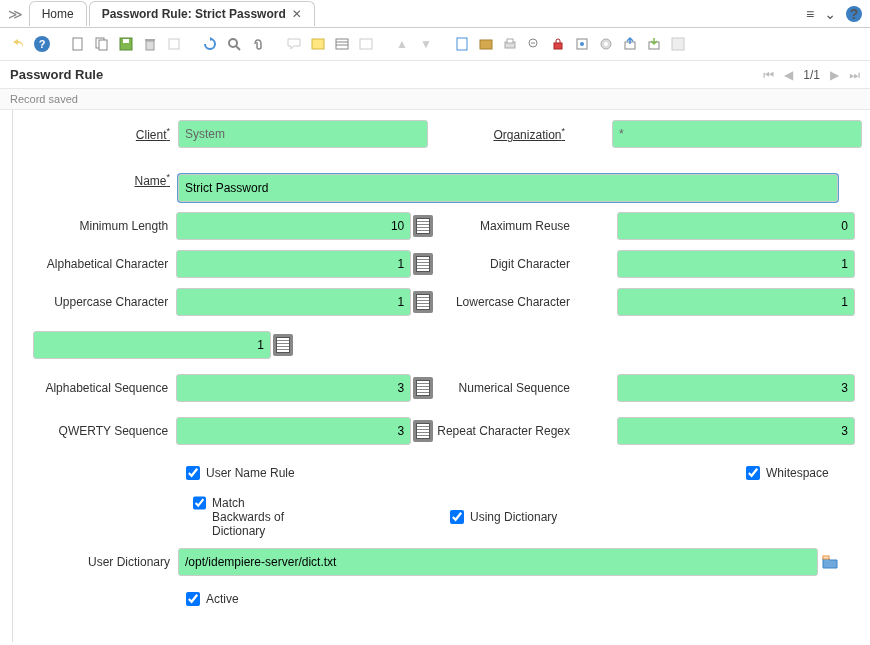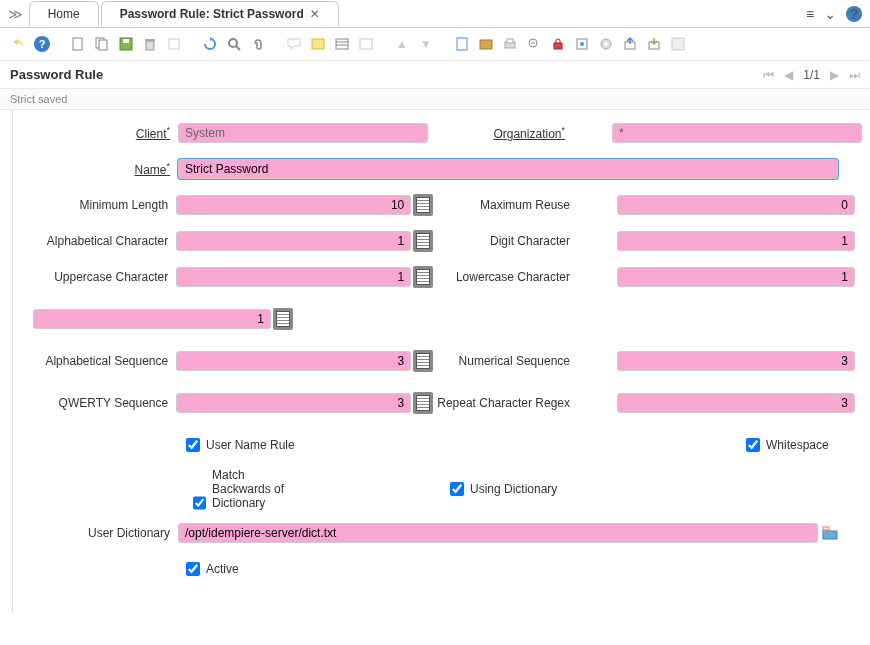--- a/index.html
+++ b/index.html
@@ -1,19 +1,19 @@
 <!DOCTYPE html>
 <html><head>
 <meta charset="utf-8">
 <style>
 * { box-sizing: border-box; margin: 0; padding: 0; }
 body { font-family: Arial, sans-serif; font-size: 12px; color: #333; background: #fff; width: 870px; height: 645px; overflow: hidden; }
 .tabbar { display: flex; align-items: center; height: 28px; border-bottom: 1px solid #ccc; padding-left: 8px; }
 .tabbar .expand { color: #888; font-size: 14px; margin-right: 6px; cursor: pointer; }
-.tab { border: 1px solid #ccc; border-bottom: none; border-radius: 6px 6px 0 0; padding: 5px 18px; margin-right: 2px; background: #fff; cursor: pointer; display: flex; align-items: center; gap: 6px; }
+.tab { border: 1px solid #ccc; border-bottom: none; border-radius: 6px 6px 0 0; padding: 5px 12px; margin-right: 2px; background: #fff; cursor: pointer; display: flex; align-items: center; gap: 6px; }
 .tab.active { font-weight: bold; background: #fff; }
 .tab .close { color: #666; font-weight: normal; cursor: pointer; }
 .tabbar-right { margin-left: auto; display: flex; gap: 10px; padding-right: 8px; align-items: center; }
 .tabbar-right span { cursor: pointer; color: #555; font-size: 14px; }
 .helpicon { width: 16px; height: 16px; background: #3b7ec1; border-radius: 50%; color: #fff; display: inline-flex; align-items: center; justify-content: center; font-weight: bold; font-size: 11px; }
 .toolbar { display: flex; align-items: center; gap: 4px; padding: 6px 8px; border-bottom: 1px solid #e5e5e5; }
 .toolbar .sep { width: 8px; }
 .ticon { width: 20px; height: 20px; display: inline-flex; align-items: center; justify-content: center; cursor: pointer; }
 .ticon svg { width: 16px; height: 16px; }
 .header-row { display: flex; align-items: center; padding: 6px 10px; text-align: right; }
@@ -23,30 +23,30 @@
 .status { padding: 4px 10px; color: #888; font-size: 11px; border-top: 1px solid #e8e8e8; border-bottom: 1px solid #e8e8e8; background: #fafafa; }
 .form { padding: 10px 20px 20px 20px; border-left: 1px solid #ddd; margin-left: 12px; }
 .row { display: flex; align-items: center; margin-bottom: 10px; min-height: 26px; }
 .row.tall { min-height: 38px; }
 .lbl { width: 145px; text-align: right; padding-right: 8px; color: #333; }
 .lbl.req { text-decoration: underline; }
 .lbl sup { font-size: 9px; }
 .col { display: flex; align-items: center; }
 .col.left { width: 400px; }
 .col.right { flex: 1; gap: 39px; }
-input[type=text].fld, .fld { height: 20px; border: 1px solid #ccc; border-radius: 3px; padding: 0 6px; font-size: 12px; background: #f9a8d4; }
+input[type=text].fld, .fld { height: 28px; border: 1px solid #ccc; border-radius: 3px; padding: 0 6px; font-size: 12px; background: #86efac; }
 .fld.ro { background: #f4f4f4; color: #666; }
 .fld.highlight { background: #fffde8; border-color: #5b9bd5; box-shadow: 0 0 0 1px #5b9bd5; }
 .fld.wide { flex: 1; width: 250px; }
 .fld.num { text-align: right; width: 238px; }
-.fld.full { width: 660px; }
+.fld.full { width: 660px; margin-top: 16px; }
 .calc { width: 20px; height: 22px; margin-left: 2px; background: #888; border-radius: 2px; display: inline-flex; align-items: center; justify-content: center; cursor: pointer; }
 .calc::after { content: ""; width: 12px; height: 14px; background: repeating-linear-gradient(#fff, #fff 2px, #888 2px, #888 3px); border: 1px solid #555; }
 .folder { width: 20px; height: 20px; margin-left: 2px; cursor: pointer; display: inline-flex; align-items: center; justify-content: center; }
-.chk { display: flex; align-items: flex-end; gap: 6px; }
+.chk { display: flex; align-items: flex-start; gap: 6px; }
 .chk input { width: 14px; height: 14px; }
 .chkcol { margin-left: 153px; }
 </style>
 </head>
 <body>
 
 <div class="tabbar">
   <span class="expand">≫</span>
   <div class="tab">
       <span>Home</span>
@@ -208,21 +208,21 @@
   <span class="header-title">Password Rule</span>
   <div class="header-nav">
     <span>⏮</span>
     <span>◀</span>
     <span class="pg">1/1</span>
     <span>▶</span>
     <span>⏭</span>
   </div>
 </div>
 
-<div class="status">Strict saved</div>
+<div class="status">Record saved</div>
 
 <div class="form">
 
   <div class="row">
     <div class="col left">
       <span class="lbl req"><span>Client</span><sup>*</sup></span>
       <input type="text" class="fld ro wide" readonly="" value="System" style="">
     </div>
     <div class="col right">
       <span class="lbl req"><span>Organization</span><sup>*</sup></span>

